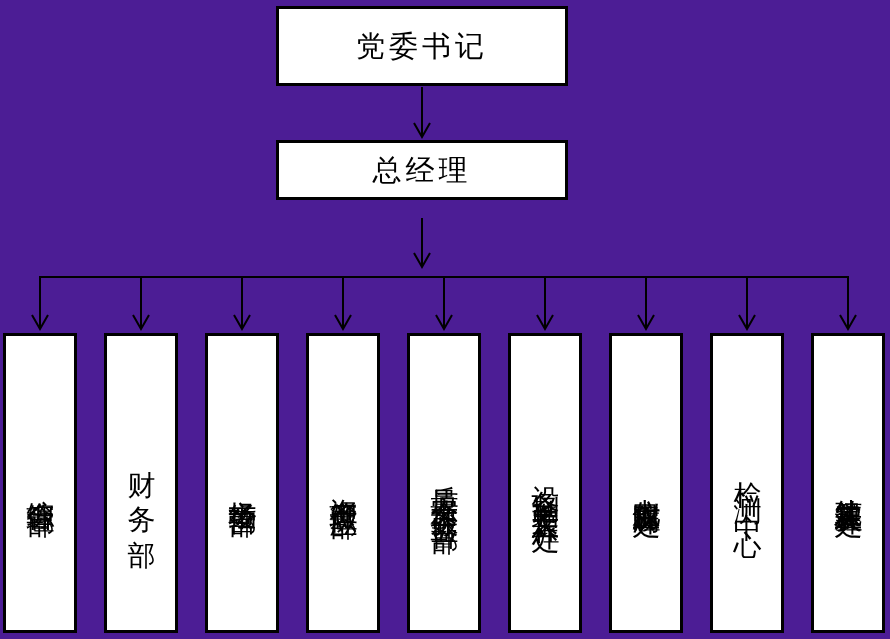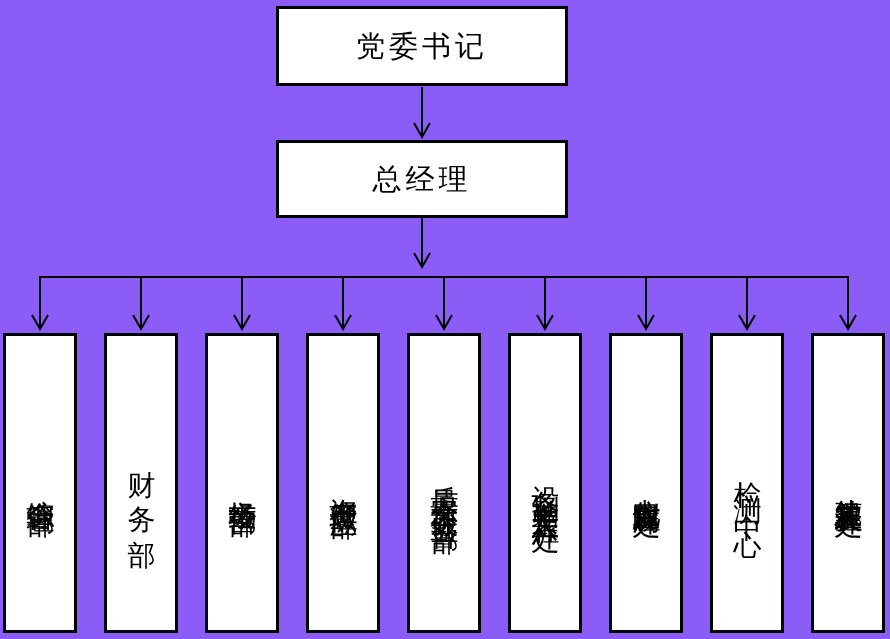--- a/index.html
+++ b/index.html
@@ -4,21 +4,21 @@
 <style>
   html, body {
     margin: 0;
     padding: 0;
     background: #ffffff;
   }
   .canvas {
     position: relative;
     width: 890px;
     height: 639px;
-    background: #8b5cf6;
+    background: #4c1d95;
     color: #000000;
     font-family: "DejaVu Serif", "Liberation Serif", serif;
     overflow: hidden;
   }
   svg.connectors {
     position: absolute;
     left: 0;
     top: 0;
     pointer-events: none;
   }
@@ -36,21 +36,21 @@
     box-sizing: border-box;
     background: #ffffff;
     display: flex;
     align-items: center;
     justify-content: center;
     font-size: 29px;
     letter-spacing: 4px;
     line-height: 1;
   }
   .tbox.level1 { top: 6px;   height: 80px; }
-  .tbox.level2 { top: 140px; height: 78px; }
+  .tbox.level2 { top: 140px; height: 60px; }
 
   .dept {
     position: absolute;
     top: 333px;
     width: 74px;
     height: 300px;
     border: 3px solid #000000;
     box-sizing: border-box;
     background: #ffffff;
     display: flex;

